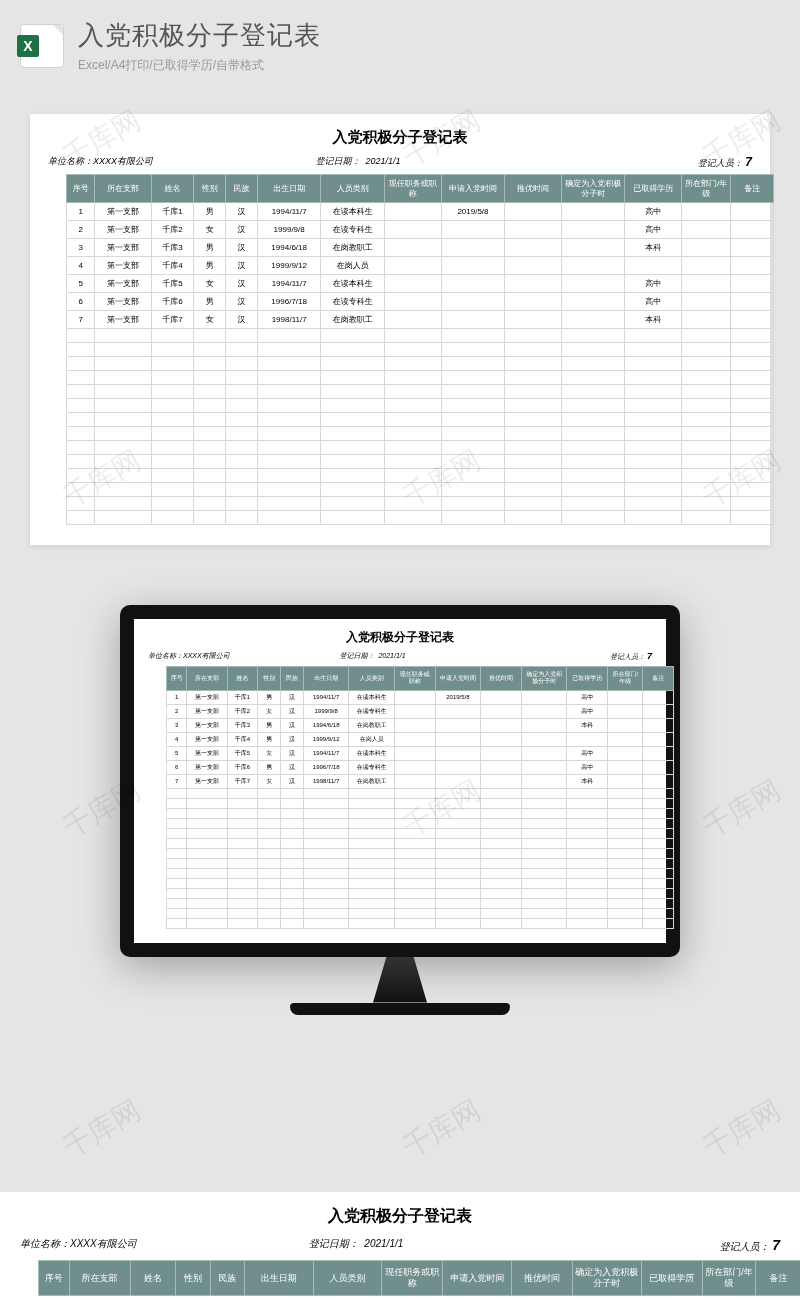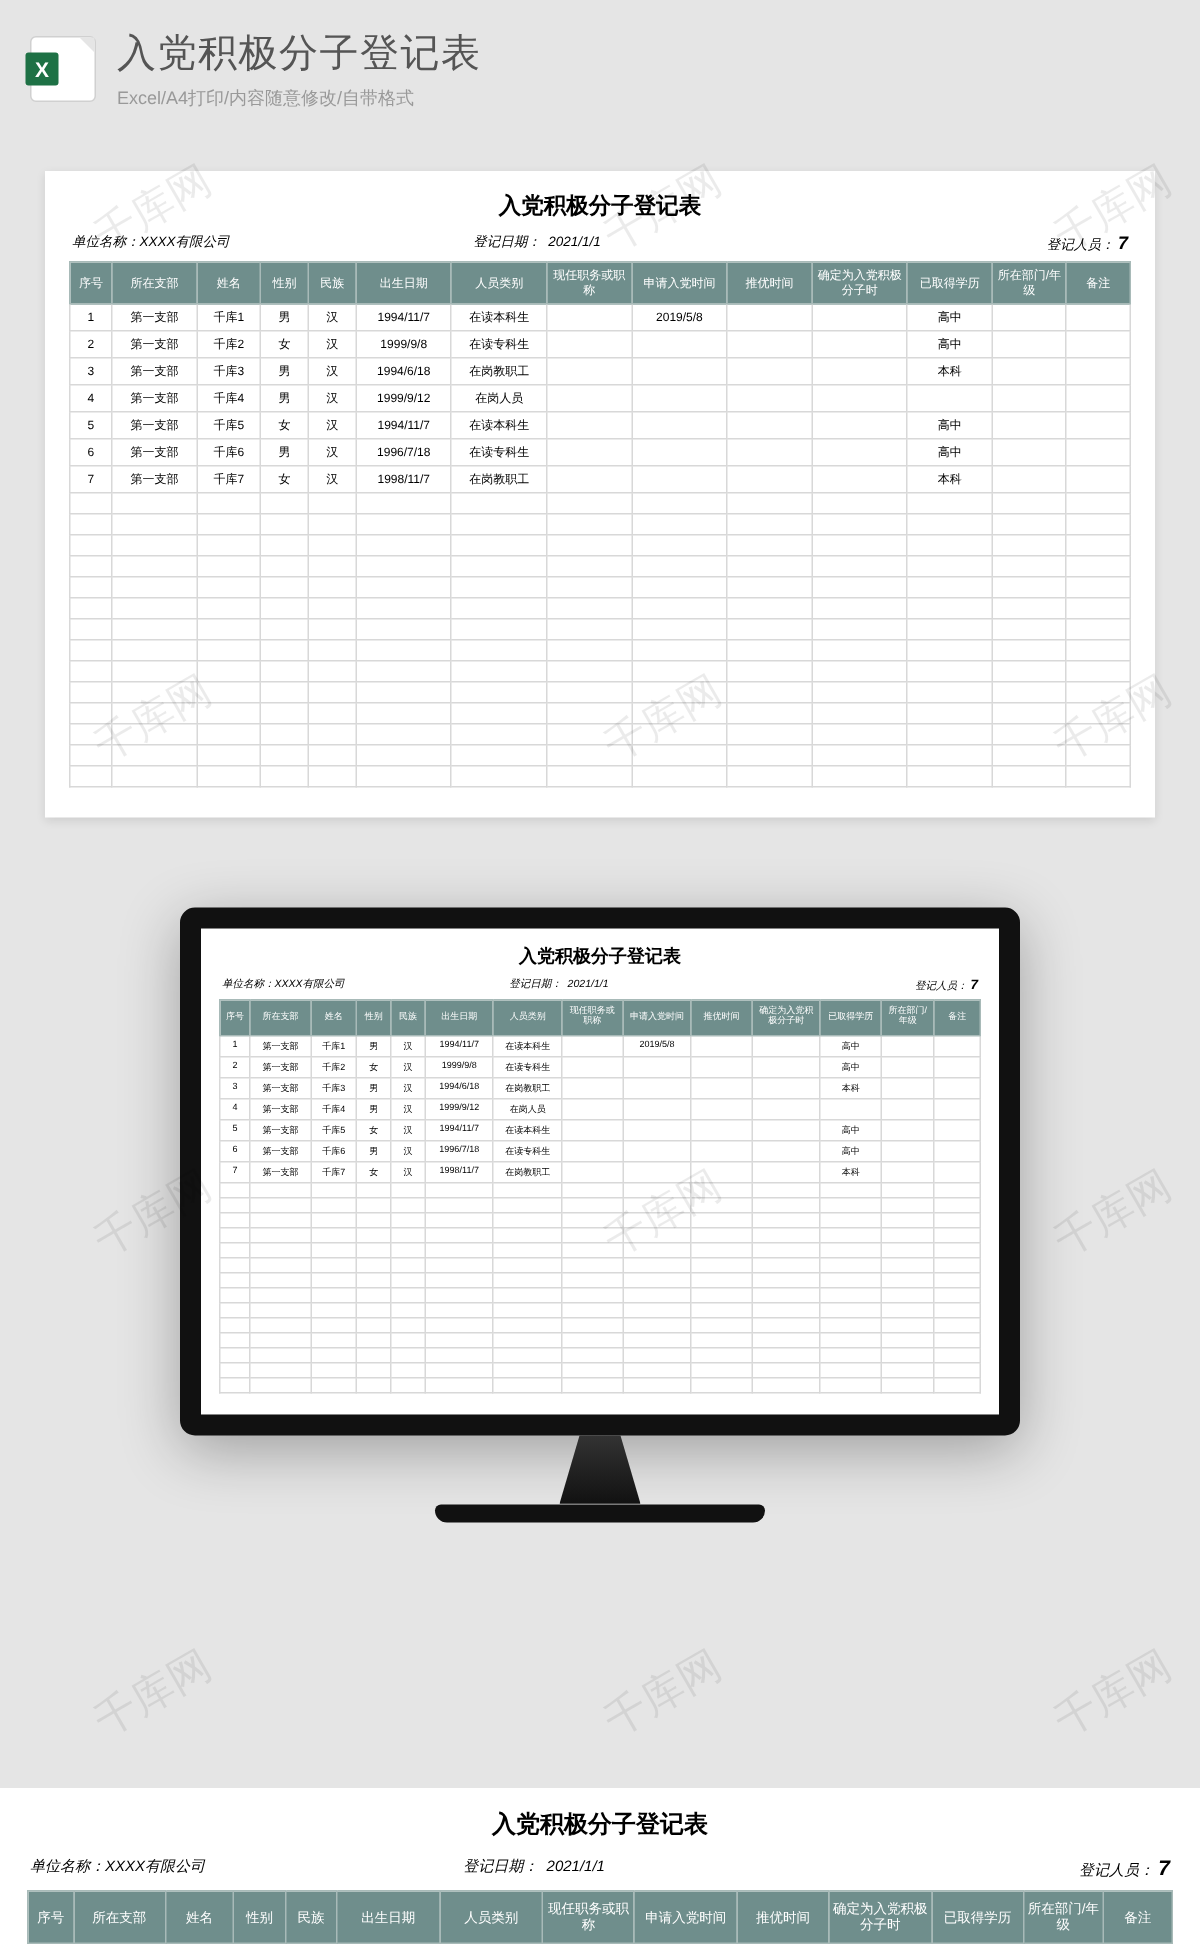--- a/index.html
+++ b/index.html
@@ -87,20 +87,21 @@
   .sheet-small .meta-row { font-size: 7px; }
   .meta-row .m1 { flex: 0 0 38%; }
   .meta-row .m2 { flex: 0 0 42%; }
   .meta-row .m3 { flex: 0 0 20%; text-align: right; }
   .meta-row .m3 b { font-size: 12px; }
   .sheet-small .meta-row .m3 b { font-size: 9px; }
   table {
     width: 100%;
     border-collapse: collapse;
     font-size: 8px;
+    margin-left: 20px;
   }
   .sheet-small table { font-size: 6px; }
   th {
     background: #6f8e8c;
     color: #fff;
     font-weight: normal;
     padding: 4px 2px;
     border: 1px solid #a8bab8;
     text-align: center;
     line-height: 1.2;
@@ -170,21 +171,21 @@
 <div class="watermark" style="top:1110px;left:60px">千库网</div>
 <div class="watermark" style="top:1110px;left:400px">千库网</div>
 <div class="watermark" style="top:1110px;left:700px">千库网</div>
 
 <div class="header">
   <div class="excel-icon">
     <div class="x">X</div>
   </div>
   <div class="header-text">
     <div class="title">入党积极分子登记表</div>
-    <div class="subtitle">Excel/A4打印/内容随意修改/自带格式</div>
+    <div class="subtitle">Excel/A4打印/已取得学历/自带格式</div>
   </div>
 </div>
 
 <div class="sheet">
   <div class="sheet-title">入党积极分子登记表</div>
   <div class="meta-row">
     <div class="m1"><span>单位名称：</span><span>XXXX有限公司</span></div>
     <div class="m2"><span>登记日期：</span>&nbsp;&nbsp;<span>2021/1/1</span></div>
     <div class="m3"><span>登记人员：</span>&nbsp;<b>7</b></div>
   </div>

